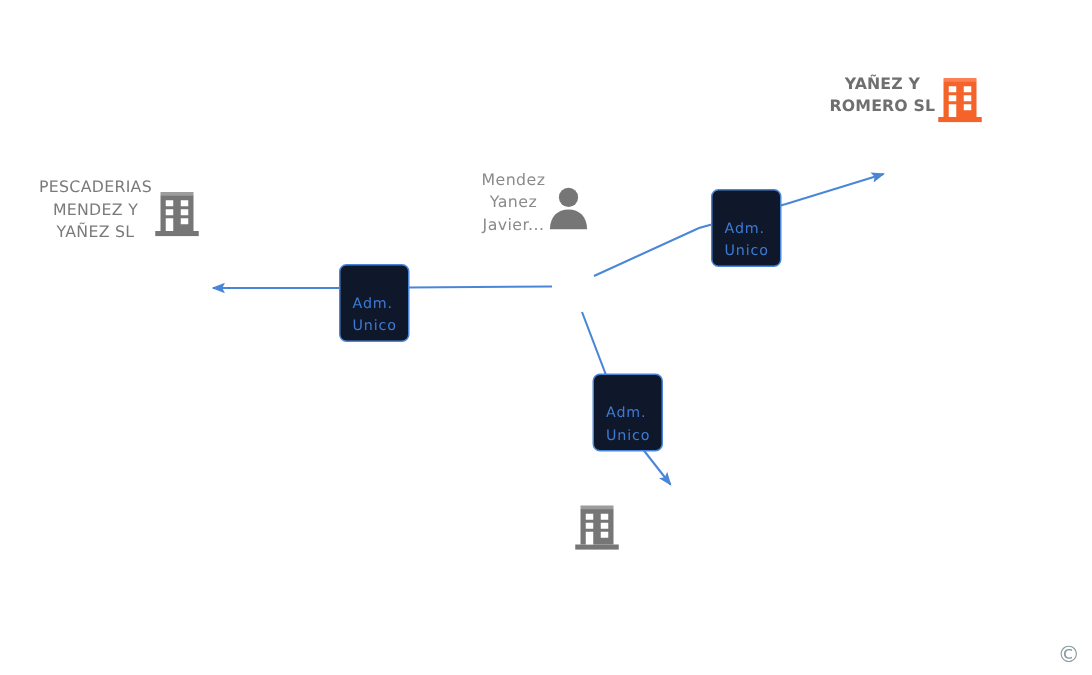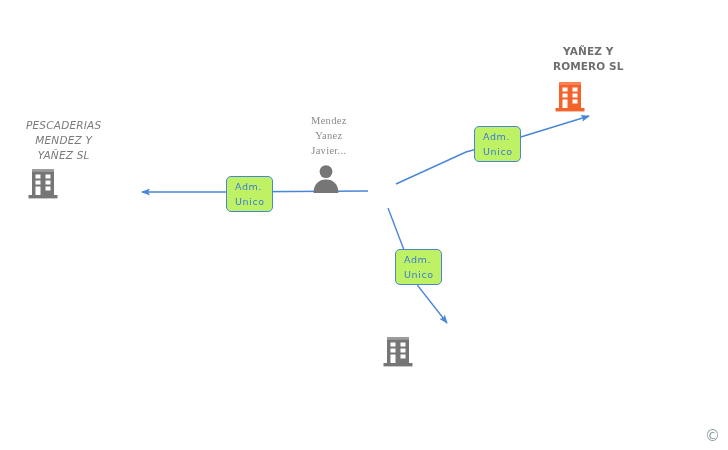--- a/index.html
+++ b/index.html
@@ -20,22 +20,22 @@
   #edges {
     position: absolute;
     left: 0;
     top: 0;
     width: 728px;
     height: 450px;
   }
   .node {
     position: absolute;
     display: flex;
-    flex-direction: column;
-    align-items: flex-start;
+    flex-direction: row;
+    align-items: center;
     width: 150px;
   }
   .node-label {
     font-size: 10.5px;
     line-height: 15px;
     color: #7a7a7a;
     text-align: center;
     letter-spacing: 0.2px;
     white-space: pre-line;
   }
@@ -50,26 +50,26 @@
   }
   .icon-wrap {
     display: block;
     line-height: 0;
   }
   .edge-label {
     position: absolute;
     box-sizing: border-box;
     border: 1px solid #4a86d8;
     border-radius: 5px;
-    background: #bef264;
+    background: #0f172a;
     color: #3c7ad4;
     font-size: 9.5px;
     line-height: 15px;
     letter-spacing: 0.6px;
-    padding: 2px 7px 2px 8px;
+    padding: 18px 7px 2px 8px;
     text-align: left;
     box-shadow: 0 0 0 0 rgba(0,0,0,0);
   }
   .edge-label span {
     display: block;
   }
   .watermark {
     position: absolute;
     right: 8px;
     bottom: 6px;
@@ -108,40 +108,40 @@
       </marker>
     </defs>
 
     <path d="M368,191 L226,192 L142,192" fill="none" stroke="#4a86d8" stroke-width="1.4" marker-end="url(#arrowhead)"></path>
 
     <path d="M396,184 L466,152 L524,136 L589,116" fill="none" stroke="#4a86d8" stroke-width="1.4" marker-end="url(#arrowhead)"></path>
 
     <path d="M388,208 L404,250 L418,286 L447,323" fill="none" stroke="#4a86d8" stroke-width="1.4" marker-end="url(#arrowhead)"></path>
   </svg>
 
-  <div class="node" style="left:26px; top:118px;font-style:italic;">
+  <div class="node" style="left:26px; top:118px;">
     <div class="node-label">PESCADERIAS
 MENDEZ Y
 YAÑEZ SL</div>
     <div class="icon-wrap" style="margin-top:4px;">
       <svg width="34" height="34" viewBox="0 0 34 34" xmlns="http://www.w3.org/2000/svg">
         <rect x="6" y="2" width="22" height="2.6" fill="#9c9c9c"></rect>
         <rect x="6" y="4.4" width="22" height="23.6" fill="#767676"></rect>
         <rect x="2.5" y="28" width="29" height="3.4" fill="#767676"></rect>
         <rect x="9.5" y="7.5" width="5" height="4" fill="#ffffff"></rect>
         <rect x="19.5" y="7.5" width="5" height="4" fill="#ffffff"></rect>
         <rect x="9.5" y="13.5" width="5" height="4" fill="#ffffff"></rect>
         <rect x="19.5" y="13.5" width="5" height="4" fill="#ffffff"></rect>
         <rect x="9.5" y="19.5" width="5" height="8.5" fill="#ffffff"></rect>
         <rect x="19.5" y="19.5" width="5" height="4" fill="#ffffff"></rect>
       </svg>
     </div>
   </div>
 
-  <div class="node" style="left:311px; top:113px;font-family:Liberation Serif, serif;">
+  <div class="node" style="left:321px; top:113px;">
     <div class="node-label person">Mendez
 Yanez
 Javier...</div>
     <div class="icon-wrap" style="margin-top:5px;">
       <svg width="30" height="30" viewBox="0 0 30 30" xmlns="http://www.w3.org/2000/svg">
         <circle cx="15" cy="8.6" r="6.4" fill="#767676"></circle>
         <path d="M2.6,30 C2.6,21.2 7.8,16.6 15,16.6 C22.2,16.6 27.4,21.2 27.4,30 Z" fill="#767676"></path>
       </svg>
     </div>
   </div>

